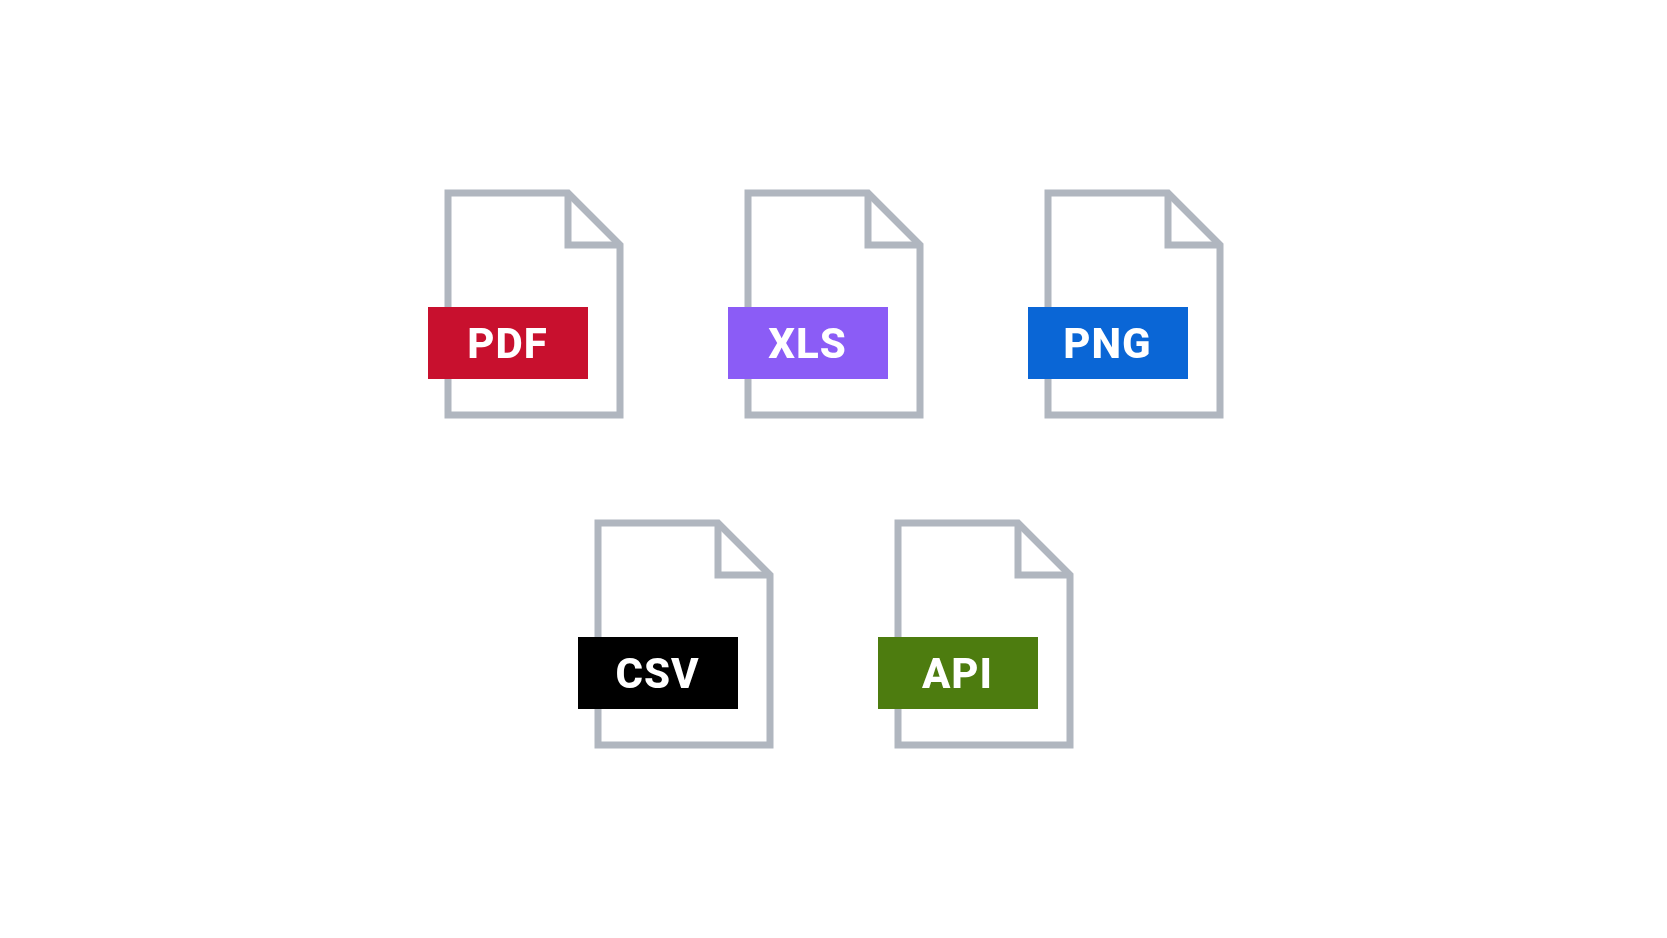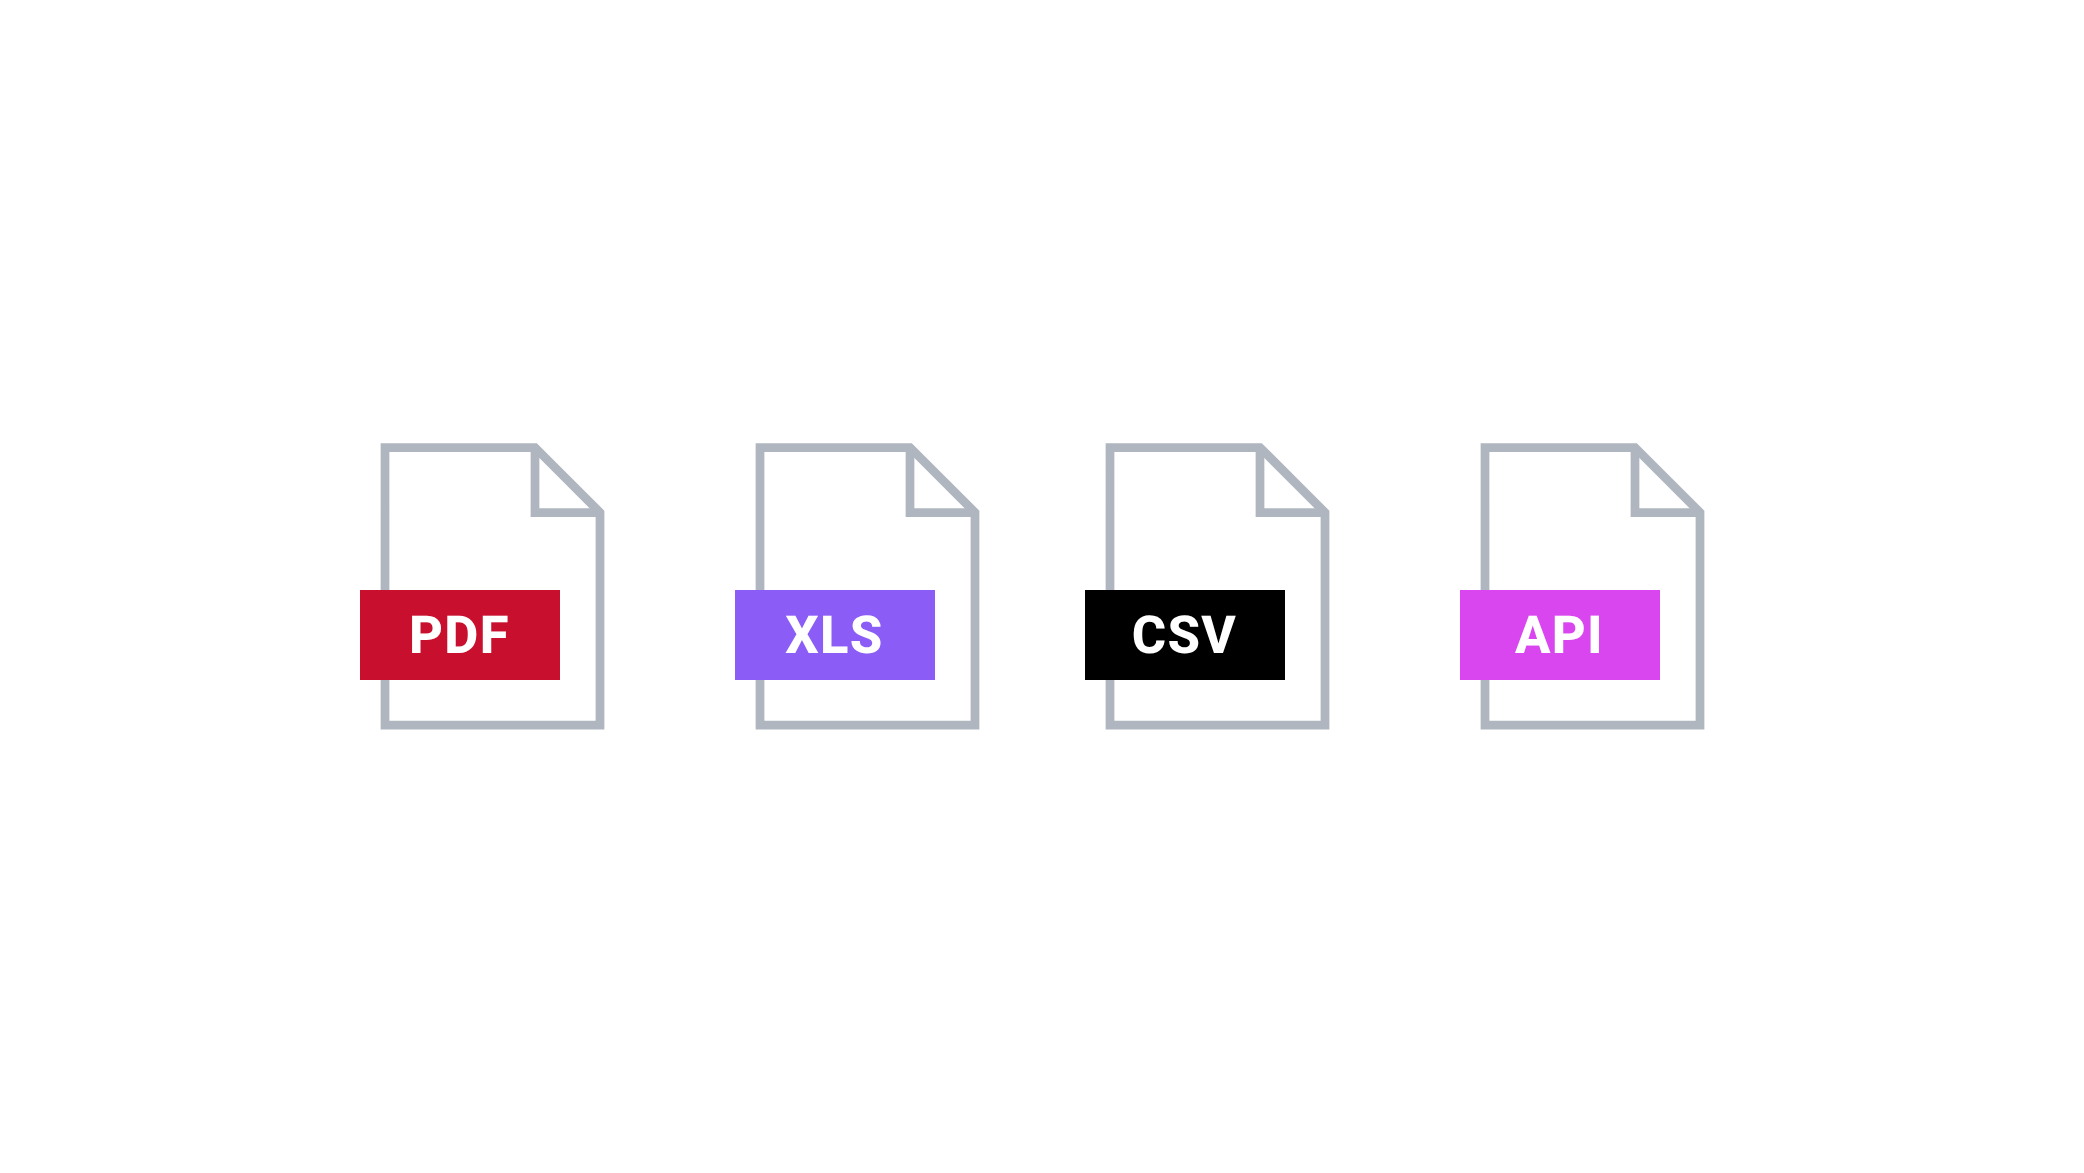--- a/index.html
+++ b/index.html
@@ -9,21 +9,21 @@
     width: 1667px;
     height: 938px;
     background: #ffffff;
     font-family: -apple-system, BlinkMacSystemFont, "Segoe UI", Roboto, Helvetica, Arial, sans-serif;
   }
   .canvas {
     width: 1667px;
     height: 938px;
     position: relative;
     display: flex;
-    flex-direction: row;
+    flex-direction: column;
     align-items: center;
     justify-content: center;
     gap: 100px;
   }
   .row {
     display: flex;
     flex-direction: row;
     gap: 120px;
     align-items: center;
     justify-content: center;
@@ -71,39 +71,48 @@
     <div class="file-icon">
       <svg width="180" height="230" viewBox="0 0 180 230">
         <path d="M4 4 H124 L176 56 V226 H4 Z" fill="#ffffff" stroke="#b0b6bf" stroke-width="7" stroke-linejoin="miter"></path>
         <path d="M124 4 V56 H176" fill="none" stroke="#b0b6bf" stroke-width="7" stroke-linejoin="miter"></path>
       </svg>
       <div class="tag" style="background:#8b5cf6">
         <span>XLS</span>
       </div>
     </div>
 
+    <div class="file-icon">
+      <svg width="180" height="230" viewBox="0 0 180 230">
+        <path d="M4 4 H124 L176 56 V226 H4 Z" fill="#ffffff" stroke="#b0b6bf" stroke-width="7" stroke-linejoin="miter"></path>
+        <path d="M124 4 V56 H176" fill="none" stroke="#b0b6bf" stroke-width="7" stroke-linejoin="miter"></path>
+      </svg>
+      <div class="tag" style="background:#0a66d6">
+        <span>PNG</span>
+      </div>
+    </div>
 
   </div>
 
   <div class="row">
 
     <div class="file-icon">
       <svg width="180" height="230" viewBox="0 0 180 230">
         <path d="M4 4 H124 L176 56 V226 H4 Z" fill="#ffffff" stroke="#b0b6bf" stroke-width="7" stroke-linejoin="miter"></path>
         <path d="M124 4 V56 H176" fill="none" stroke="#b0b6bf" stroke-width="7" stroke-linejoin="miter"></path>
       </svg>
       <div class="tag" style="background:#000000">
         <span>CSV</span>
       </div>
     </div>
 
     <div class="file-icon">
       <svg width="180" height="230" viewBox="0 0 180 230">
         <path d="M4 4 H124 L176 56 V226 H4 Z" fill="#ffffff" stroke="#b0b6bf" stroke-width="7" stroke-linejoin="miter"></path>
         <path d="M124 4 V56 H176" fill="none" stroke="#b0b6bf" stroke-width="7" stroke-linejoin="miter"></path>
       </svg>
-      <div class="tag" style="background:#d946ef">
+      <div class="tag" style="background:#4d7c0f">
         <span>API</span>
       </div>
     </div>
 
   </div>
 </div>
 
 </body></html>

